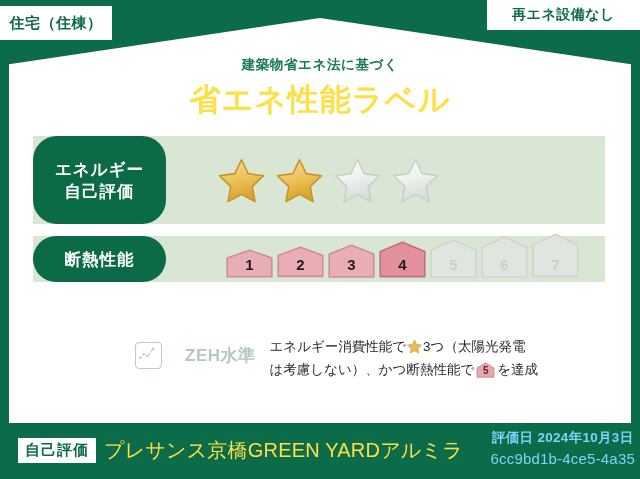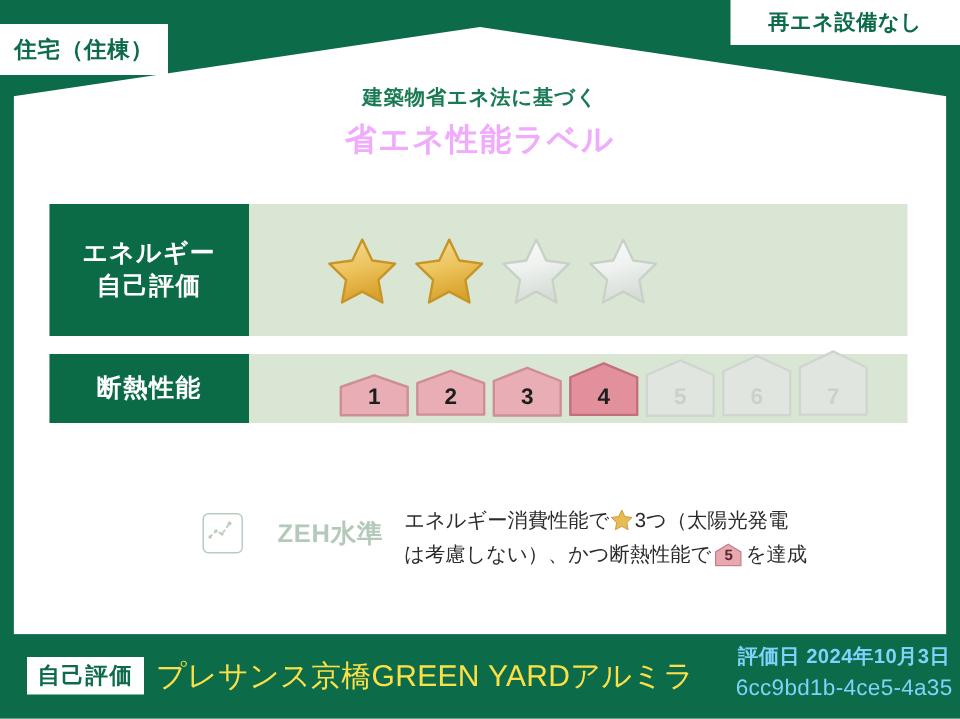--- a/index.html
+++ b/index.html
@@ -17,36 +17,36 @@
     background:#ffffff;
     clip-path:polygon(0% 11.4%, 50% 0%, 100% 11.4%, 100% 100%, 0% 100%);
   }
 
   
   .tag{
     position:absolute;background:#ffffff;color:#0c6b48;
     font-weight:bold;display:flex;align-items:center;justify-content:center;
     letter-spacing:.5px;
   }
-  #tag-left{left:0;top:16px;width:112px;height:34px;font-size:15px;}
+  #tag-left{left:0;top:6px;width:112px;height:34px;font-size:15px;}
   #tag-right{right:0;top:0;width:153px;height:30px;font-size:14px;}
 
   
   .title-wrap{position:absolute;left:0;right:0;top:56px;text-align:center;}
   .title-sub{color:#1a7a54;font-size:13.5px;font-weight:bold;letter-spacing:.6px;}
-  .title-main{color:#f0abfc;font-size:21px;font-weight:bold;letter-spacing:1.2px;margin-top:5px;}
+  .title-main{color:#fde047;font-size:31px;font-weight:bold;letter-spacing:1.2px;margin-top:5px;}
 
   
   .row{position:absolute;left:33px;width:572px;display:flex;background:#d9e6d3;}
   #row-energy{top:136px;height:88px;}
   #row-insul{top:236px;height:46px;}
   .row-label{
     background:#0b6b47;color:#fff;font-weight:bold;
     display:flex;flex-direction:column;align-items:center;justify-content:center;
-    line-height:1.35;text-align:center;letter-spacing:1px;
+    line-height:1.35;text-align:center;letter-spacing:1px;border-radius:24px;
   }
   #row-energy .row-label{width:133px;font-size:16.5px;}
   #row-insul .row-label{width:133px;font-size:16.5px;}
   .row-body{flex:1;display:flex;align-items:center;}
 
   
   .stars{display:flex;align-items:center;gap:9px;padding-left:51px;}
   .star{width:49px;height:47px;display:block;}
 
   

